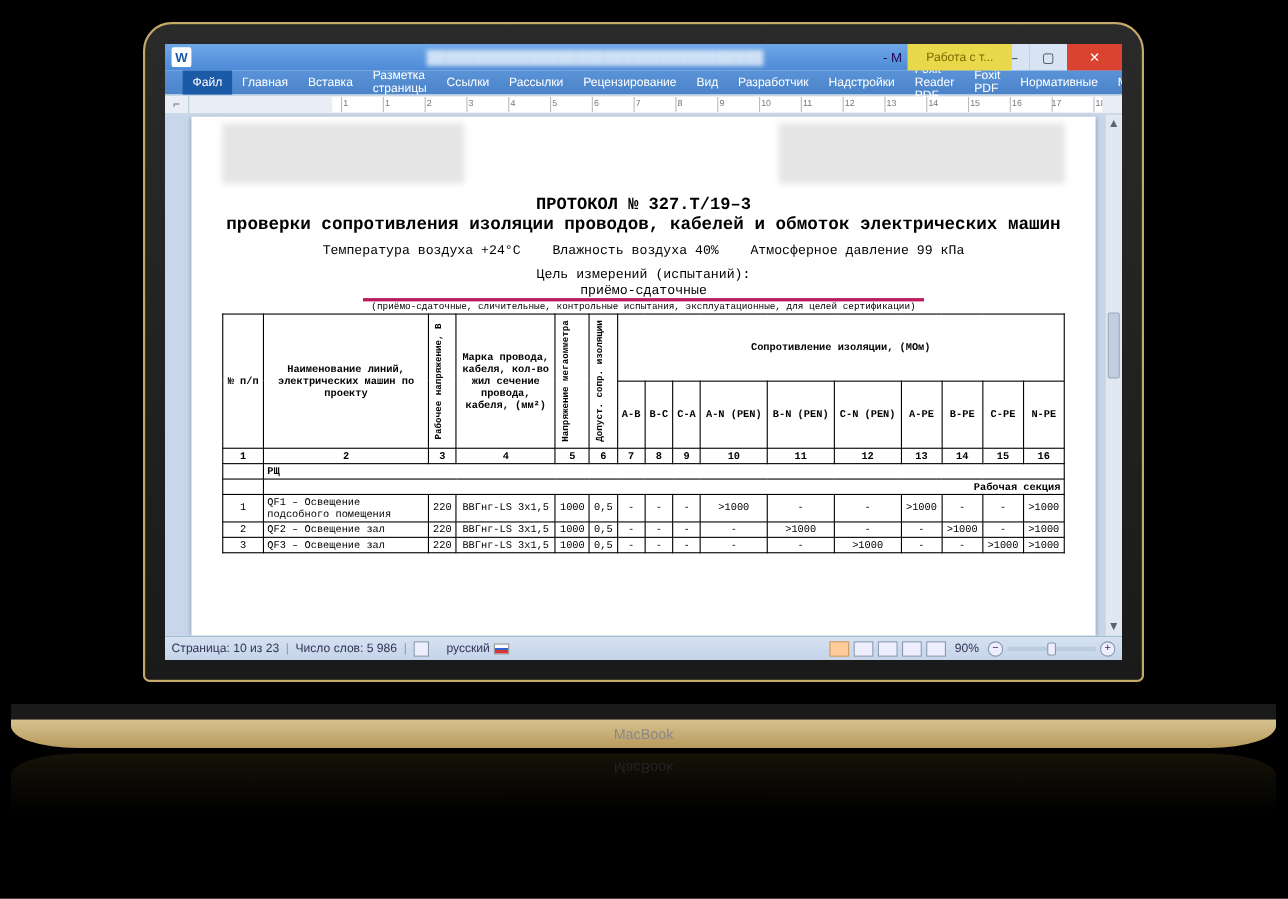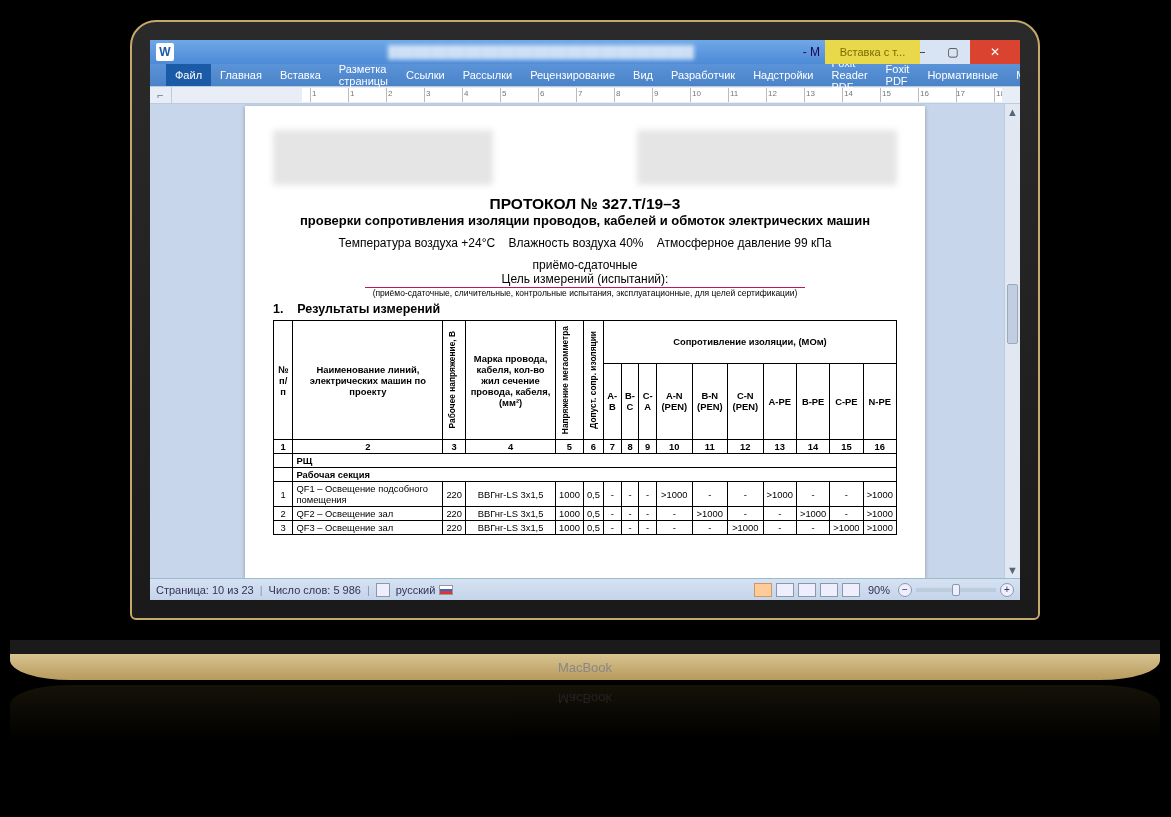--- a/index.html
+++ b/index.html
@@ -148,42 +148,42 @@
 .doc-area {
   height: calc(100% - 24px - 22px - 18px - 22px);
   background: #c7d6ea;
   overflow: hidden;
   display:flex;
   justify-content:center;
   padding-top:2px;
   position:relative;
 }
 .page {
-  width: 680px;
+  width: 822px;
   background:#fff;
   box-shadow: 0 1px 4px rgba(0,0,0,.3);
-  padding: 24px 28px;
-  font-family: Liberation Sans, sans-serif;
+  padding: 6px 28px;
+  font-family: Liberation Mono, monospace;
   color:#000;
   font-size: 11.5px;
 }
 .blur-block {
   background: #e5e5e5;
   filter: blur(3px);
   height: 55px;
 }
 .hdr-row{display:flex;gap:40px;margin-bottom:10px;}
 .hdr-row .blur-block:first-child{flex:0 0 220px;}
 .hdr-row .spacer{flex:1;}
 .hdr-row .blur-block:last-child{flex:0 0 260px;}
 
 .doc-title { text-align:center; font-weight:bold; font-size:15.5px; margin-top: 6px; }
-.doc-sub { text-align:center; font-weight:bold; font-size:13px; margin-bottom:8px; }
+.doc-sub { text-align:center; font-weight:bold; font-size:16px; margin-bottom:8px; }
 .center-line { text-align:center; font-size:12px; }
-.small-note { text-align:right; font-size:8.5px; border-top:1px solid #be185d; display:inline-block; padding:0 8px; }
+.small-note { text-align:right; font-size:8.5px; border-top:3px solid #be185d; display:inline-block; padding:0 8px; }
 .note-wrap{text-align:center;}
 .para { font-size:12px; margin:6px 0; line-height:1.25; }
 .sec { font-weight:bold; font-size:12.5px; margin:4px 0; }
 
 table { border-collapse: collapse; width:100%; font-size:9.4px; }
 th,td { border:1px solid #000; padding:1px 3px; text-align:center; vertical-align:middle; }
 th { font-weight:bold; }
 .vtext { writing-mode: vertical-rl; transform: rotate(180deg); font-size:8.4px; white-space:nowrap; padding:4px 1px; }
 .left { text-align:left; }
 
@@ -218,21 +218,21 @@
 <body>
 
 <div class="laptop">
   <div class="screen-bezel">
     <div class="screen">
 
       <div class="titlebar">
         <div class="word-icon">W</div>
         <div class="title-text">████████████████████████████████████</div>
         <div class="title-suffix">- М</div>
-        <div class="yellow-tab">Вставка с т...</div>
+        <div class="yellow-tab">Работа с т...</div>
         <div class="win-btns">
           <div class="win-btn min">—</div>
           <div class="win-btn max">▢</div>
           <div class="win-btn close">✕</div>
         </div>
       </div>
 
       <div class="ribbon">
         <div class="tab file">Файл</div>
         <div class="tab">Главная</div>
@@ -302,25 +302,24 @@
             <div class="blur-block"></div>
             <div class="spacer"></div>
             <div class="blur-block"></div>
           </div>
 
           <div class="doc-title">ПРОТОКОЛ № 327.Т/19–3</div>
           <div class="doc-sub">проверки сопротивления изоляции проводов, кабелей и обмоток электрических машин</div>
 
           <div class="center-line" style="margin-bottom:8px">Температура воздуха +24°C&nbsp;&nbsp;&nbsp;&nbsp;Влажность воздуха 40%&nbsp;&nbsp;&nbsp;&nbsp;Атмосферное давление 99 кПа</div>
 
+          <div class="center-line">Цель измерений (испытаний):</div>
           <div class="center-line">приёмо-сдаточные</div>
-          <div class="center-line">Цель измерений (испытаний):</div>
           <div class="note-wrap"><span class="small-note">(приёмо-сдаточные, сличительные, контрольные испытания, эксплуатационные, для целей сертификации)</span></div>
 
-          <p class="sec">1.&nbsp;&nbsp;&nbsp;&nbsp;Результаты измерений</p>
 
           <table>
             <thead>
               <tr>
                 <th rowspan="2"><span>№ п/п</span></th>
                 <th rowspan="2" style="width:150px"><span>Наименование линий, электрических машин по проекту</span></th>
                 <th rowspan="2">
                     <div class="vtext">Рабочее напряжение, В</div>
                   </th>
                 <th rowspan="2" style="width:90px"><span>Марка провода, кабеля, кол-во жил сечение провода, кабеля, (мм²)</span></th>
@@ -363,21 +362,21 @@
                 <th>16</th>
               </tr>
             </thead>
             <tbody id="tbody">
                 <tr>
                   <td>&nbsp;</td>
                   <td class="left" colspan="15" style="font-weight: bold;">РЩ</td>
                 </tr>
                 <tr>
                   <td>&nbsp;</td>
-                  <td class="left" colspan="15" style="font-weight: bold;">Рабочая секция</td>
+                  <td class="left" colspan="15" style="font-weight: bold; text-align: right;">Рабочая секция</td>
                 </tr>
                 <tr>
                   <td>1</td>
                   <td class="left">QF1 – Освещение подсобного помещения</td>
                   <td>220</td>
                   <td>ВВГнг-LS 3x1,5</td>
                   <td>1000</td>
                   <td>0,5</td>
                   <td>-</td>
                   <td>-</td>
@@ -437,21 +436,21 @@
           <div class="arrow down">▼</div>
         </div>
       </div>
 
       <div class="statusbar">
         <span>Страница: 10 из 23</span>
         <span class="sep">|</span>
         <span>Число слов: 5 986</span>
         <span class="sep">|</span>
         <span class="dict-icon"></span>
-        <span style="margin-left:6px">русский</span>
+        <span style="margin-left:16px">русский</span>
         <span class="flag" style="margin-left:4px"></span>
         <div class="right">
           <span class="view-btn active"></span>
           <span class="view-btn"></span>
           <span class="view-btn"></span>
           <span class="view-btn"></span>
           <span class="view-btn"></span>
           <span style="margin:0 4px">90%</span>
           <span class="zoom-btn">−</span>
           <div class="zoom-slider">

